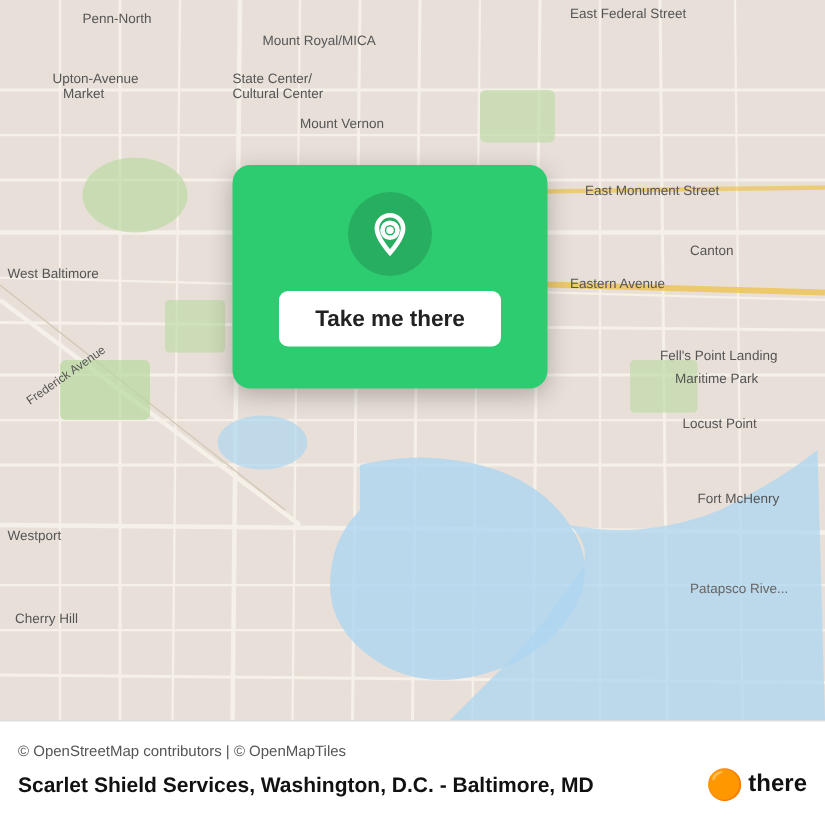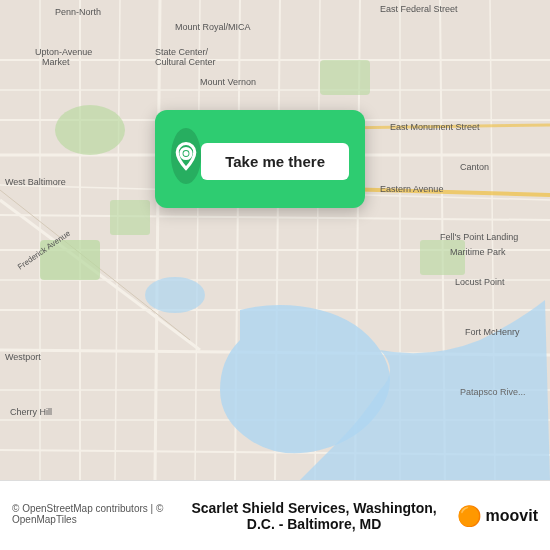--- a/index.html
+++ b/index.html
@@ -36,23 +36,23 @@
 
     
     #action-card {
       position: absolute;
       top: 110px;
       left: 155px;
       width: 210px;
       background: #2ecc71;
       border-radius: 12px;
       display: flex;
-      flex-direction: row;
-      align-items: center;
-      padding: 18px 16px 14px;
+      flex-direction: column;
+      align-items: center;
+      padding: 18px 16px 28px;
       box-shadow: 0 4px 16px rgba(0,0,0,0.25);
       z-index: 10;
     }
 
     #location-icon-wrap {
       width: 56px;
       height: 56px;
       border-radius: 50%;
       background: #27ae60;
       display: flex;
@@ -70,20 +70,21 @@
       font-size: 15px;
       font-weight: 600;
       cursor: pointer;
       white-space: nowrap;
     }
 
     #footer {
       height: 70px;
       background: white;
       display: flex;
+      flex-direction: column;
       justify-content: center;
       padding: 0 12px;
       border-top: 1px solid #ddd;
     }
 
     #copyright-row {
       font-size: 10px;
       color: #555;
       margin-bottom: 4px;
       display: flex;
@@ -212,17 +213,17 @@
   </div>
 
   <div id="footer">
     <div id="copyright-row">
       <span>© OpenStreetMap contributors | © OpenMapTiles</span>
     </div>
     <div id="location-row">
       <span>Scarlet Shield Services, Washington, D.C. - Baltimore, MD</span>
       <div id="moovit-logo">
         <span id="moovit-icon">🟠</span>
-        <span>moovit</span>
+        <span>there</span>
       </div>
     </div>
   </div>
 </div>
 
 </body></html>

